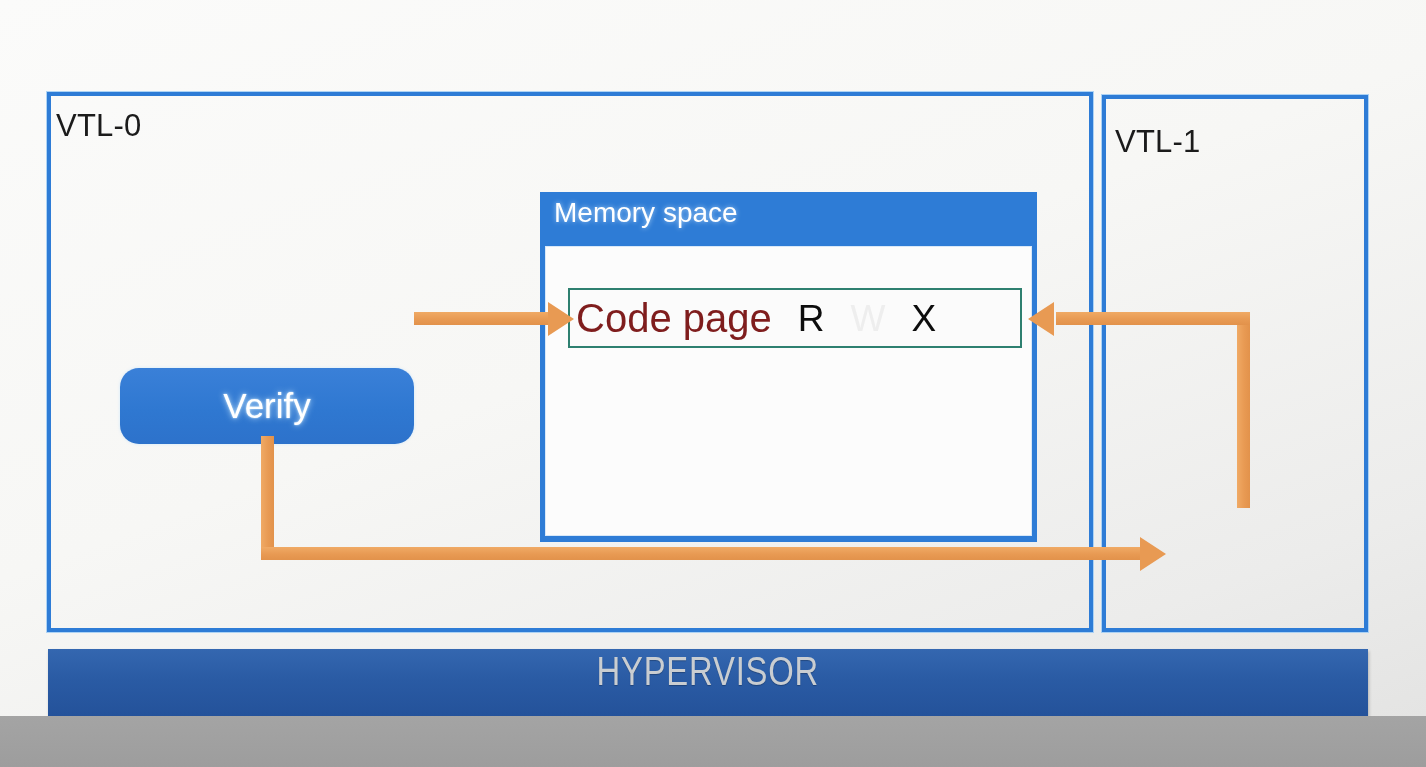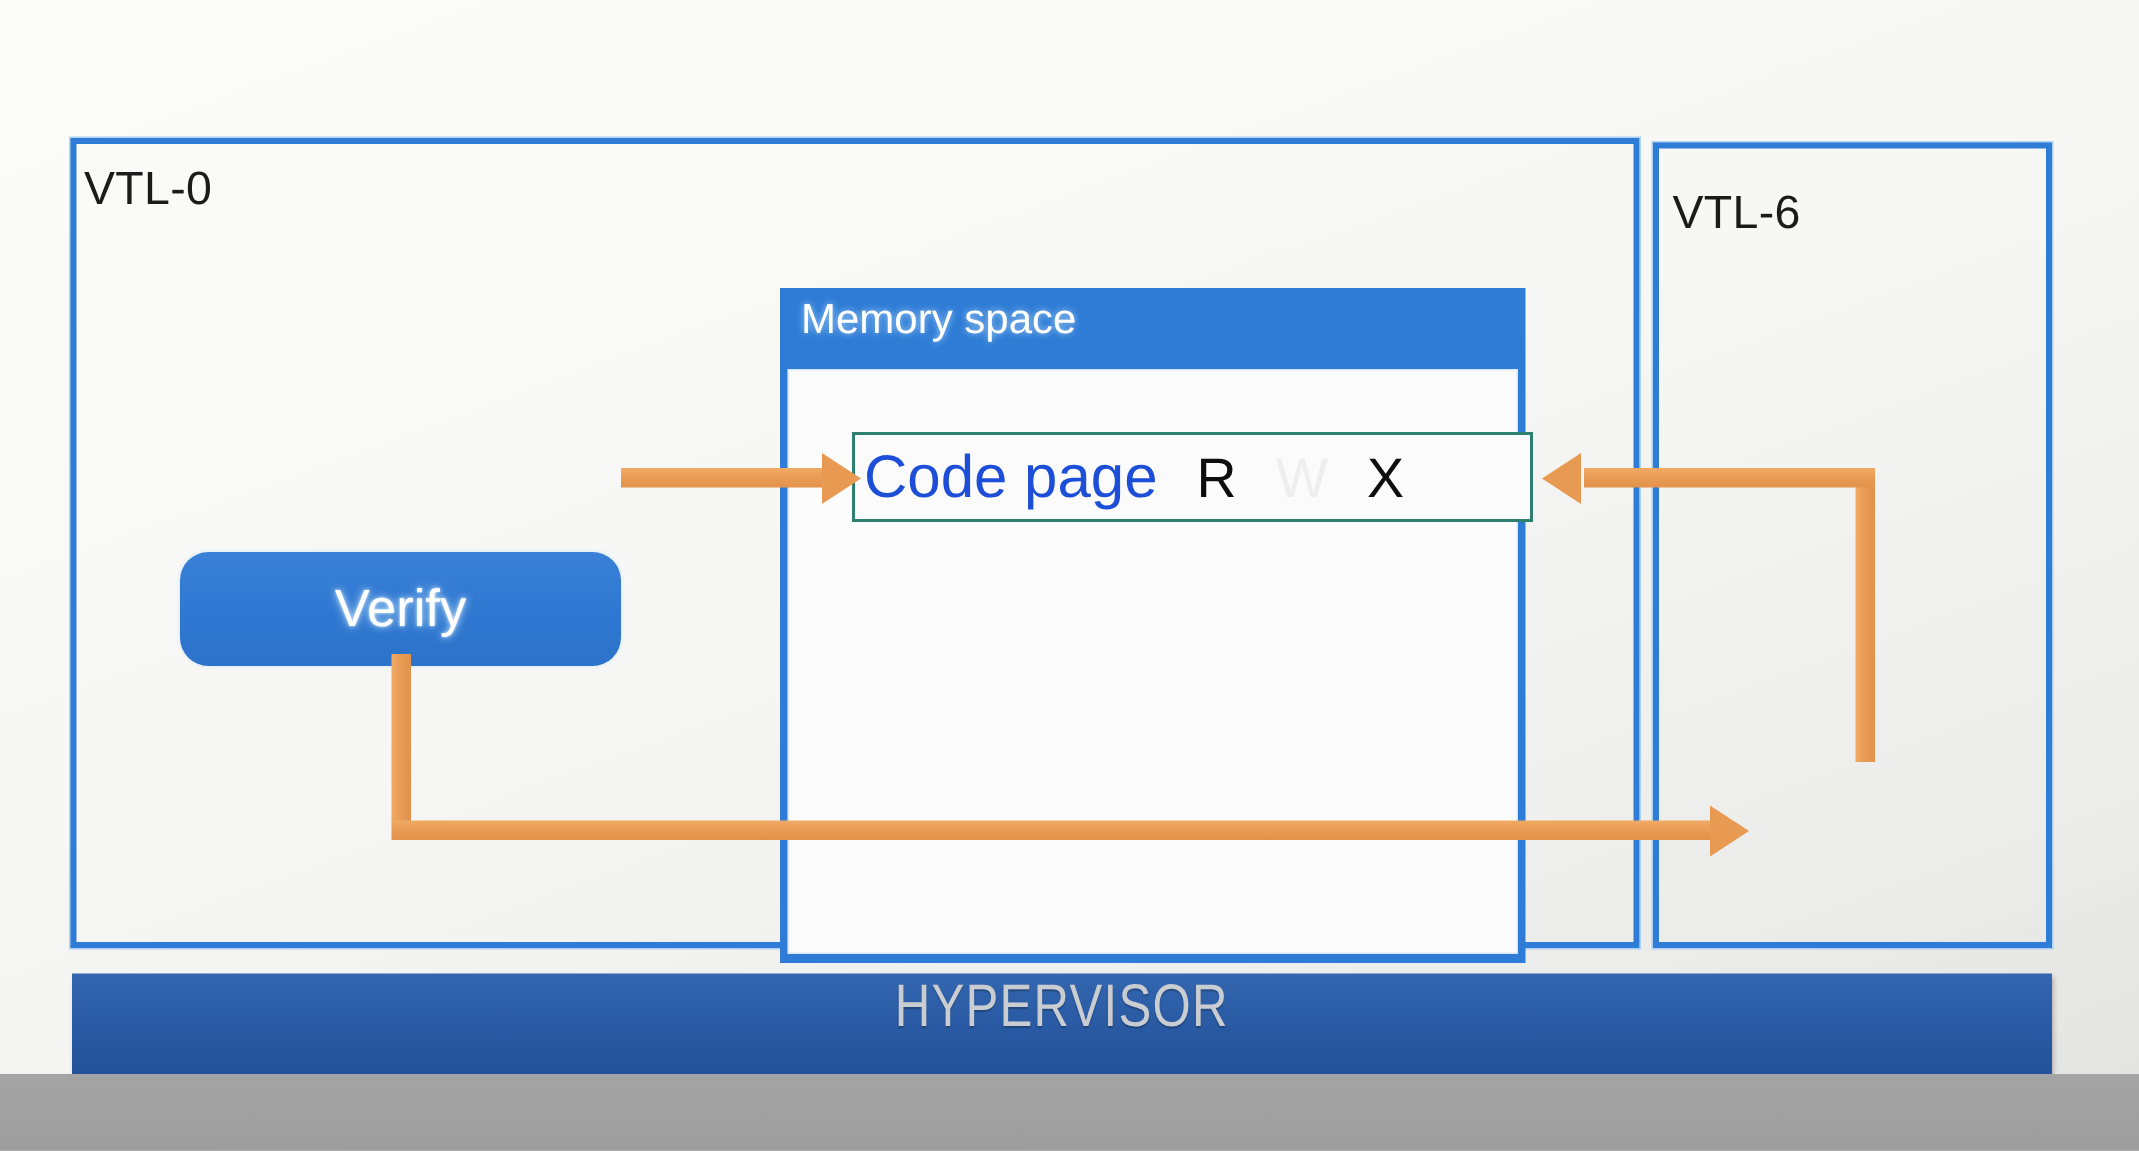--- a/index.html
+++ b/index.html
@@ -60,24 +60,24 @@
     font-size: 35px;
     text-shadow: 0 0 6px rgba(205,235,255,0.95), 0 0 2px rgba(225,245,255,0.9);
     box-shadow: 0 0 3px rgba(190,225,255,0.75);
   }
   #load-btn   { left: 120px; top: 281px; width: 294px; height: 76px; }
   #verify-btn { left: 120px; top: 368px; width: 294px; height: 76px; border-radius: 19px; }
 
   
   #memory-box {
     position: absolute;
-    left: 520px;
+    left: 540px;
     top: 192px;
     width: 497px;
-    height: 450px;
+    height: 350px;
     box-sizing: border-box;
     background: #2e7cd6;
     padding: 0;
   }
   #memory-title {
     position: absolute;
     left: 14px;
     top: 5px;
     font-size: 28px;
     color: #ffffff;
@@ -103,21 +103,21 @@
     height: 60px;
     box-sizing: border-box;
     border: 2px solid #2e8070;
     background: #fbfbfb;
     display: flex;
     align-items: center;
     padding-left: 6px;
   }
   #code-page-label {
     font-size: 40px;
-    color: #1d4ed8;
+    color: #7f1d1d;
     white-space: nowrap;
     line-height: 1;
   }
   .perm {
     font-size: 37px;
     line-height: 1;
     margin-left: 26px;
     color: #0d0d0d;
   }
   .perm.disabled { color: #eeeeee; }
@@ -202,21 +202,21 @@
 </style>
 </head>
 <body>
 
 <div id="stage">
 
   <div id="vtl0-box" class="vtl-box"></div>
   <div id="vtl0-label" class="vtl-label">VTL-0</div>
 
   <div id="vtl1-box" class="vtl-box"></div>
-  <div id="vtl1-label" class="vtl-label">VTL-6</div>
+  <div id="vtl1-label" class="vtl-label">VTL-1</div>
 
   <div id="verify-btn" class="action-btn">Verify</div>
 
   <div id="memory-box">
     <div id="memory-title">Memory space</div>
     <div id="memory-inner"></div>
   </div>
 
   <div id="code-page-box">
     <span id="code-page-label">Code page</span>

